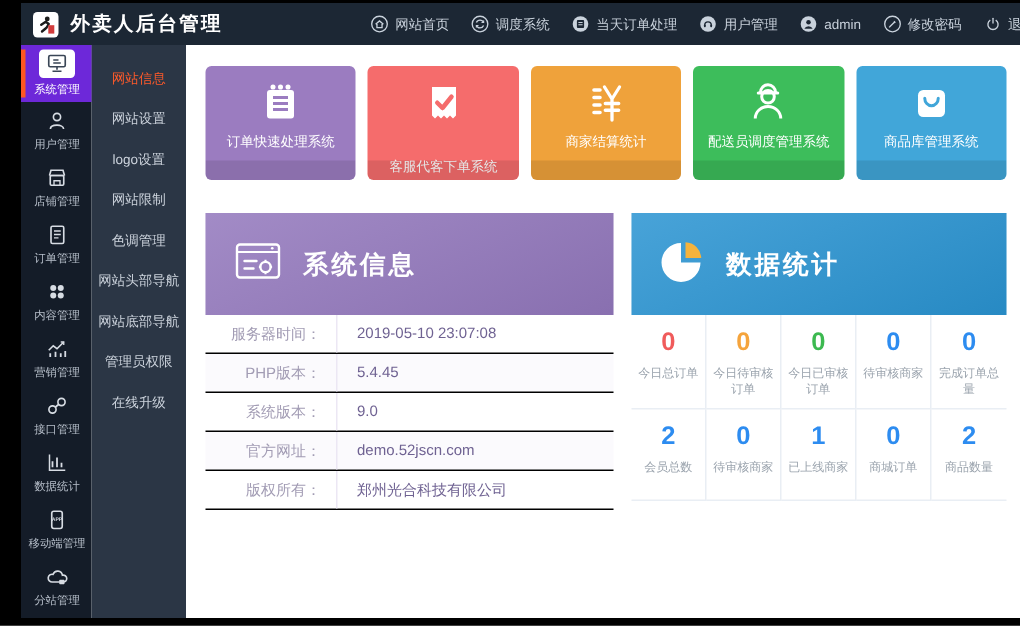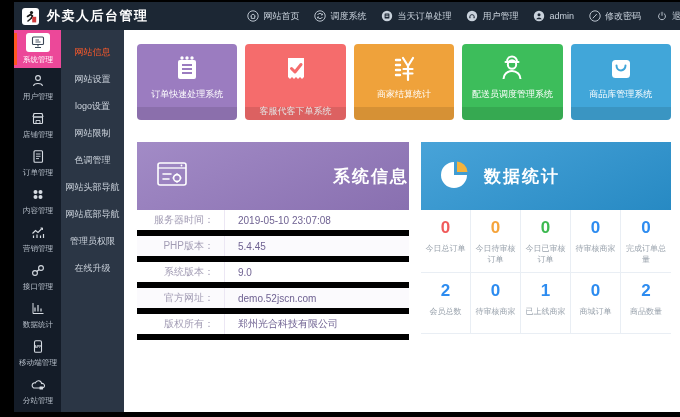--- a/index.html
+++ b/index.html
@@ -13,21 +13,21 @@
   .app-title { color:#fff; font-size:13px; font-weight:bold; margin-left:8px; letter-spacing:1.5px; }
   .topnav { margin-left:auto; display:flex; align-items:center; gap:15px; }
   .topnav-item { display:flex; align-items:center; gap:4px; color:#c9d2dc; font-size:9px; cursor:pointer; text-decoration:none; white-space:nowrap; }
   .tn-icon { display:flex; }
 
   
   .main { flex:1; display:flex; min-height:0; }
   .iconbar { width:47px; background:#141c28; flex:0 0 47px; }
   .ib-item { height:38px; display:flex; flex-direction:column; align-items:center; justify-content:center; gap:2px; cursor:pointer; position:relative; }
   .ib-item .lbl { font-size:8px; color:#b7bfca; transform:scale(.95); white-space:nowrap; }
-  .ib-item.active { background:#ec4899; }
+  .ib-item.active { background:#6d28d9; }
   .ib-item.active::before { content:""; position:absolute; left:0; top:3px; bottom:3px; width:3px; background:#ff5722; }
   .ib-item.active .lbl { color:#fff; }
   .ib-icobox { width:20px; height:16px; display:flex; align-items:center; justify-content:center; }
   .ib-item.active .ib-icobox { background:#fff; border-radius:3px; width:24px; height:19px; }
 
   .submenu { width:63px; background:#2b3645; flex:0 0 63px; padding-top:9px; }
   .sm-item { height:27px; line-height:27px; text-align:center; font-size:9px; color:#ccd3dc; cursor:pointer; white-space:nowrap; }
   .sm-item.active { color:#ff5a2a; }
 
   .content { flex:1; background:#fff; padding:14px 19px 0 13px; min-width:0; }
@@ -40,21 +40,21 @@
   .card .c-label { color:#fff; font-size:9px; margin-top:3px; white-space:nowrap; }
 
   
   .panels { display:flex; gap:12px; margin-top:22px; }
   .panel { border-radius:2px; }
   .panel-head { height:68px; display:flex; align-items:center; padding-left:18px; gap:13px; background-image:linear-gradient(155deg, rgba(255,255,255,.14), rgba(0,0,0,.07)); }
   .panel-head .p-title { color:#fff; font-size:17px; font-weight:bold; letter-spacing:2px; }
   .panel.sysinfo { width:272px; flex:0 0 272px; }
   .panel.stats { flex:1; min-width:0; }
 
-  .info-row { display:flex; height:26px; align-items:center; font-size:10px; border-bottom:6px solid #000000; }
+  .info-row { display:flex; height:26px; align-items:center; font-size:10px; border-bottom:1px solid #000000; }
   .info-row:nth-child(even){ background:#fbfafd; }
   .info-label { width:88px; text-align:right; color:#a29cb4; padding-right:10px; border-right:1px solid #ece7f4; height:100%; display:flex; align-items:center; justify-content:flex-end; }
   .info-value { padding-left:13px; color:#6f6292; }
 
   .stat-grid { display:grid; grid-template-columns:repeat(5,1fr); }
   .stat-cell { border-right:1px solid #e9eef4; border-bottom:1px solid #e9eef4; text-align:center; padding:8px 2px 7px; min-height:61px; }
   .stat-cell:nth-child(5n){ border-right:none; }
   .stat-num { font-size:17px; font-weight:bold; line-height:20px; }
   .stat-lbl { font-size:8px; color:#9aa3ad; margin-top:5px; line-height:11px; }
 </style>
@@ -310,21 +310,21 @@
                 <path d="M11.5,12.5 a4.5,5 0 0 0 9,0" stroke="#41a6d9" stroke-width="2" fill="none" stroke-linecap="round"></path>
               </svg>
           </span>
           <span class="c-label">商品库管理系统</span>
         </div>
       </div>
 
       <div class="panels">
 
         <div class="panel sysinfo">
-          <div class="panel-head" style="background-color: rgb(147, 120, 189); justify-content: space-between;">
+          <div class="panel-head" style="background-color: rgb(147, 120, 189);">
             <span>
               <svg width="34" height="30" viewBox="0 0 34 30" fill="none" stroke="#fff" stroke-width="1.6">
                   <rect x="3" y="4" width="28" height="22" rx="2"></rect>
                   <path d="M3,9 H31" stroke-width="1.3"></path>
                   <circle cx="26.5" cy="6.5" r="0.9" fill="#fff" stroke="none"></circle>
                   <path d="M8,15 h8 M8,20 h6" stroke-width="1.6" stroke-linecap="round"></path>
                   <circle cx="22" cy="19" r="3.4"></circle>
                   <path d="M22,14.2 V15.6 M22,22.4 V23.8 M17.6,19 H19 M25,19 H26.4" stroke-width="1.4"></path>
                 </svg>
             </span>

